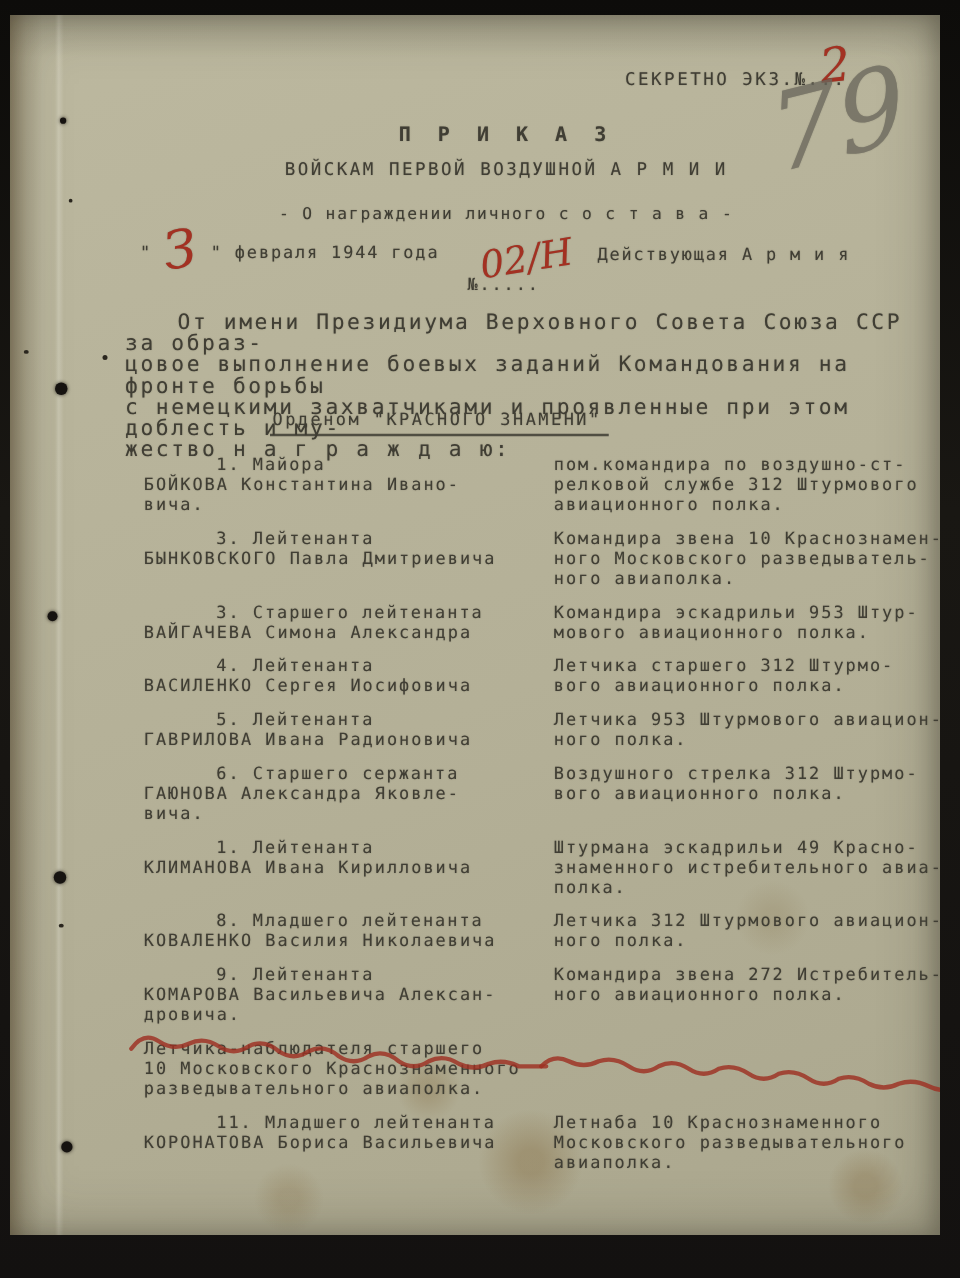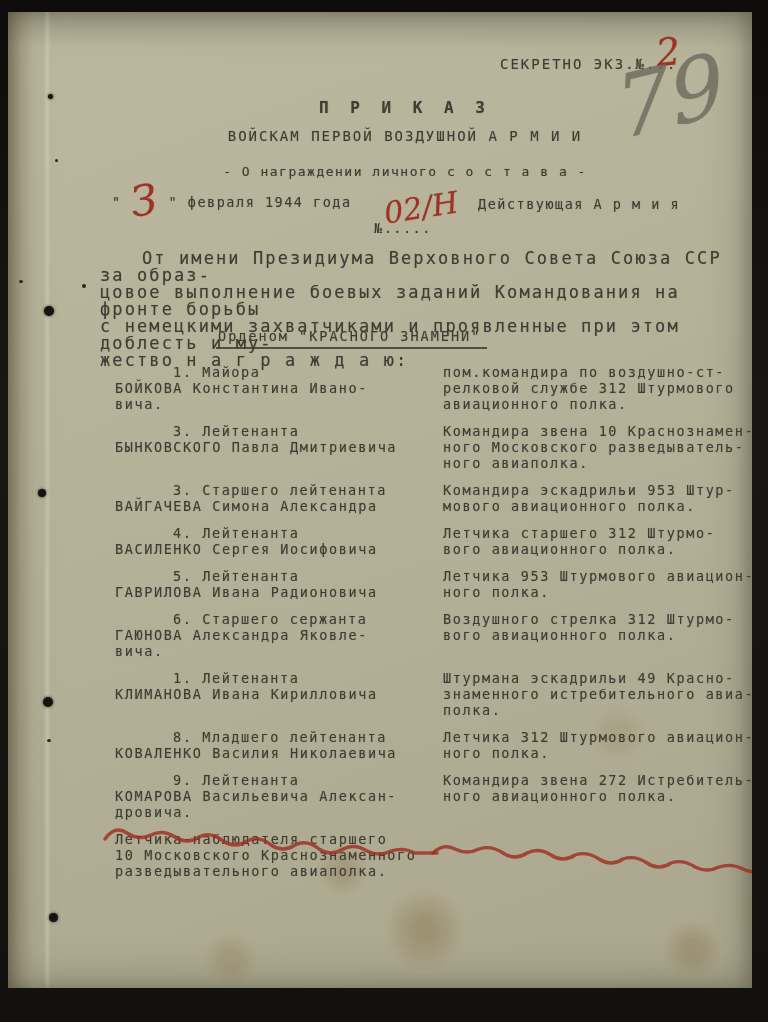--- a/index.html
+++ b/index.html
@@ -177,17 +177,26 @@
 10 Московского Краснознаменного
 разведывательного авиаполка.</div>
           <svg class="strike" style="left:-14px;top:-8px;" width="344" height="48" viewBox="0 0 344 48">
             <path d="M4,16 Q14,2 26,10 Q38,18 50,12 Q62,6 74,14 Q86,22 98,14 Q110,8 122,18 Q134,26 146,18 Q158,12 170,22 Q182,30 194,22 Q206,16 218,26 Q230,34 242,26 Q254,20 266,28 Q278,34 290,28 Q302,24 314,30 L336,30" fill="none" stroke="#9e2f22" stroke-width="3.4" stroke-linecap="round" opacity=".82"></path>
           </svg>
           <svg class="strike" style="left:316px;top:6px;" width="380" height="54" viewBox="0 0 380 54">
             <path d="M2,16 Q12,6 24,12 Q36,18 48,12 Q60,8 72,16 Q84,24 96,16 Q108,10 120,18 Q132,26 144,18 Q156,14 168,22 Q180,30 192,22 Q204,18 216,26 Q228,34 240,26 Q252,22 264,30 Q276,36 288,30 Q300,26 312,32 Q324,38 336,32 Q348,28 360,36 L376,38" fill="none" stroke="#9e2f22" stroke-width="3.4" stroke-linecap="round" opacity=".82"></path>
           </svg>
         </div>
 
+        <div class="row">
+          <div class="cell-left">
+              <div class="rank">11. Младшего лейтенанта</div>
+          <div class="pname">КОРОНАТОВА Бориса Васильевича</div>
+            </div>
+          <div class="duty">Летнаба 10 Краснознаменного
+Московского разведывательного
+авиаполка.</div>
+        </div>
 
       </div>
     </div>
   </div>
 </div>
 
 </body></html>

